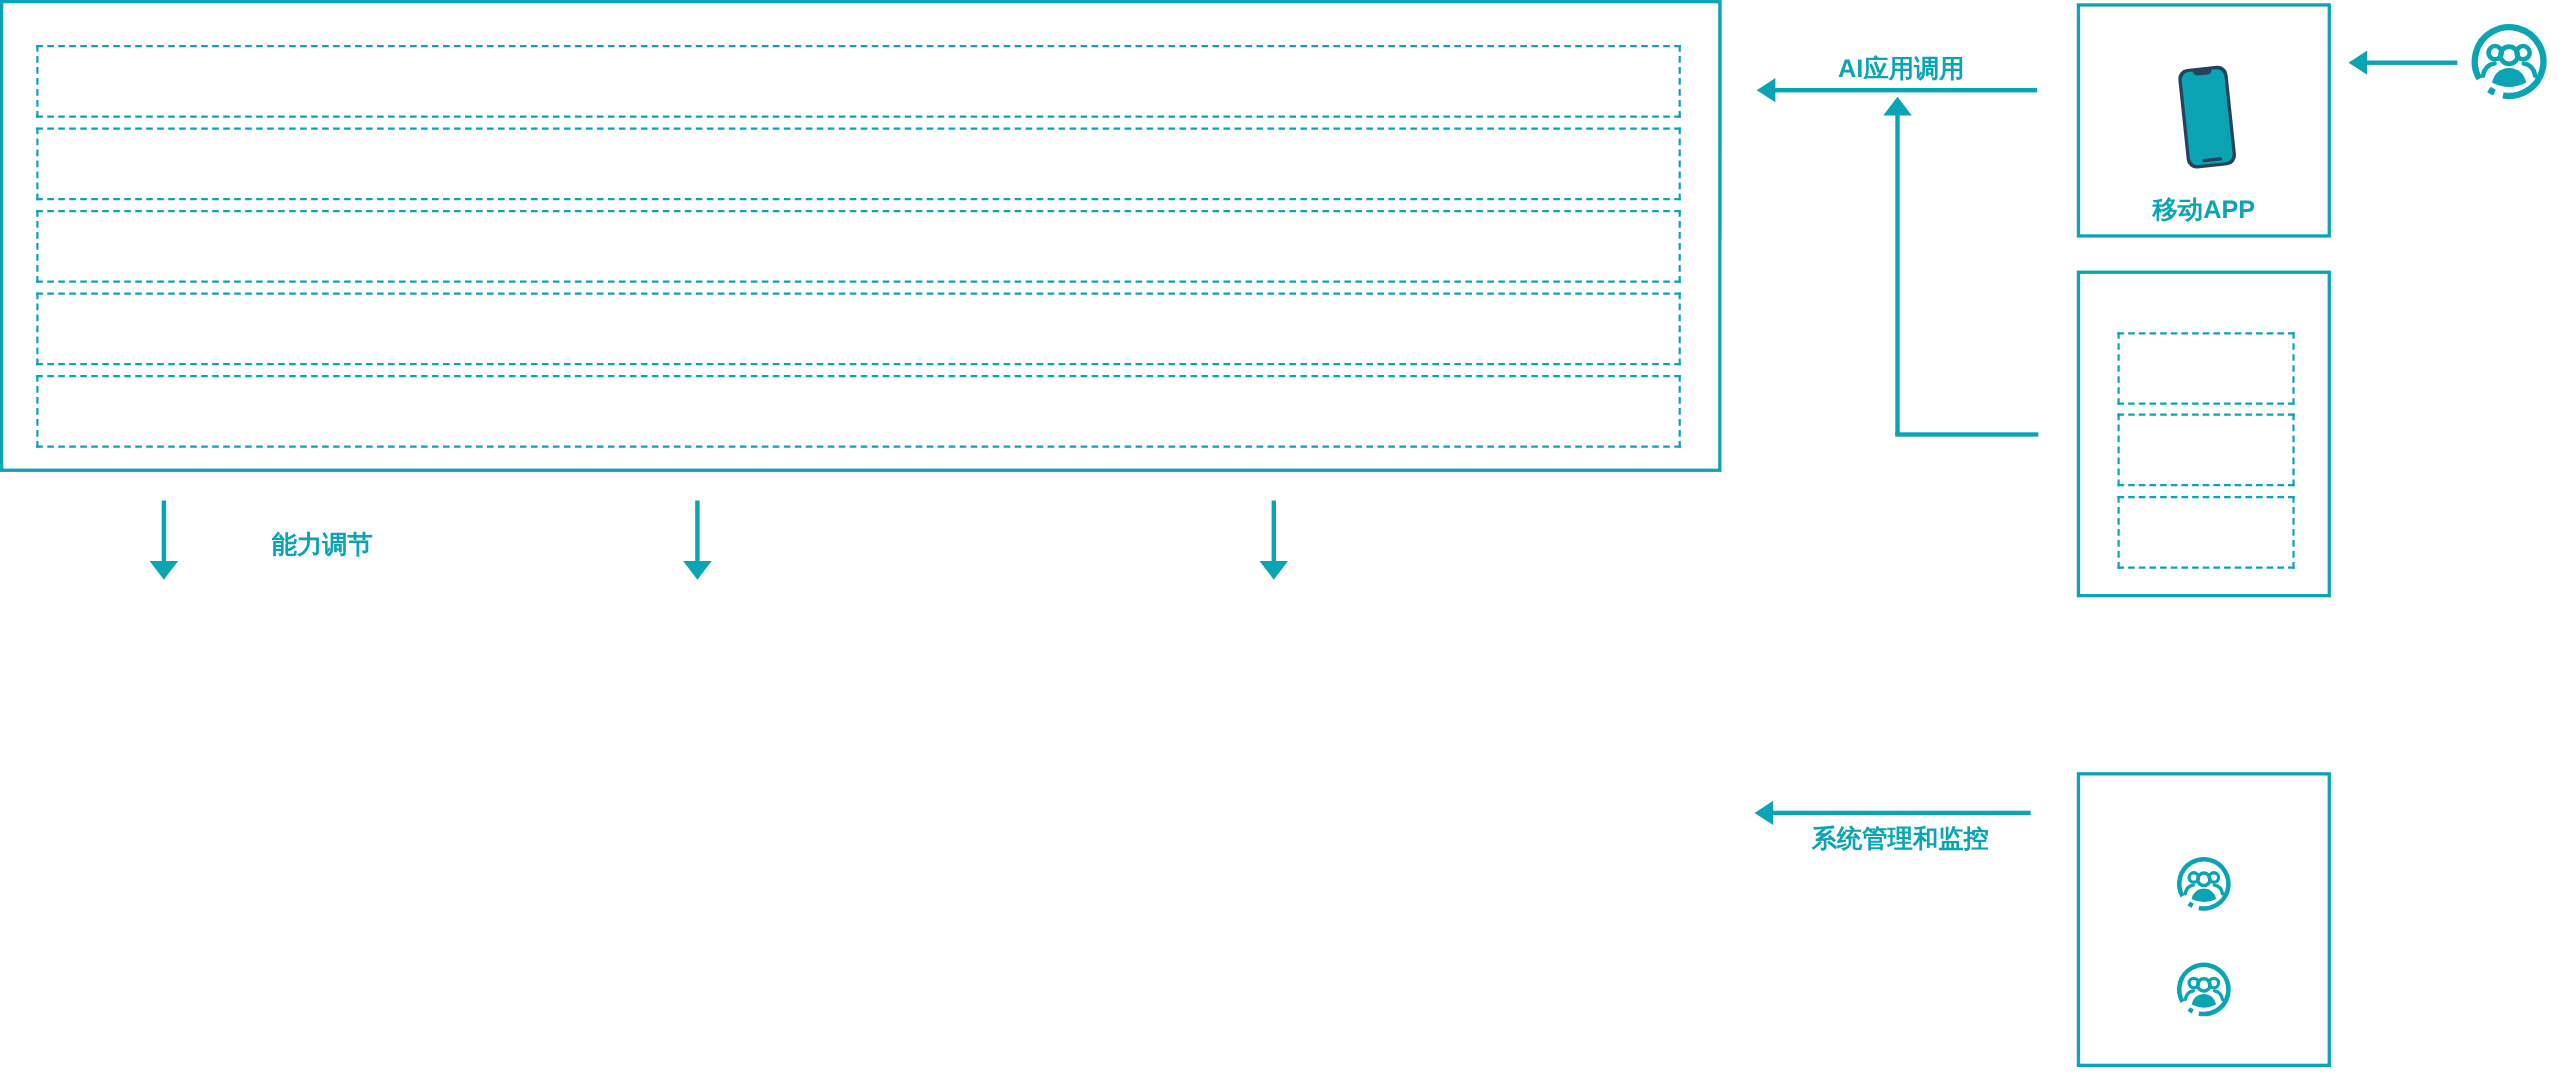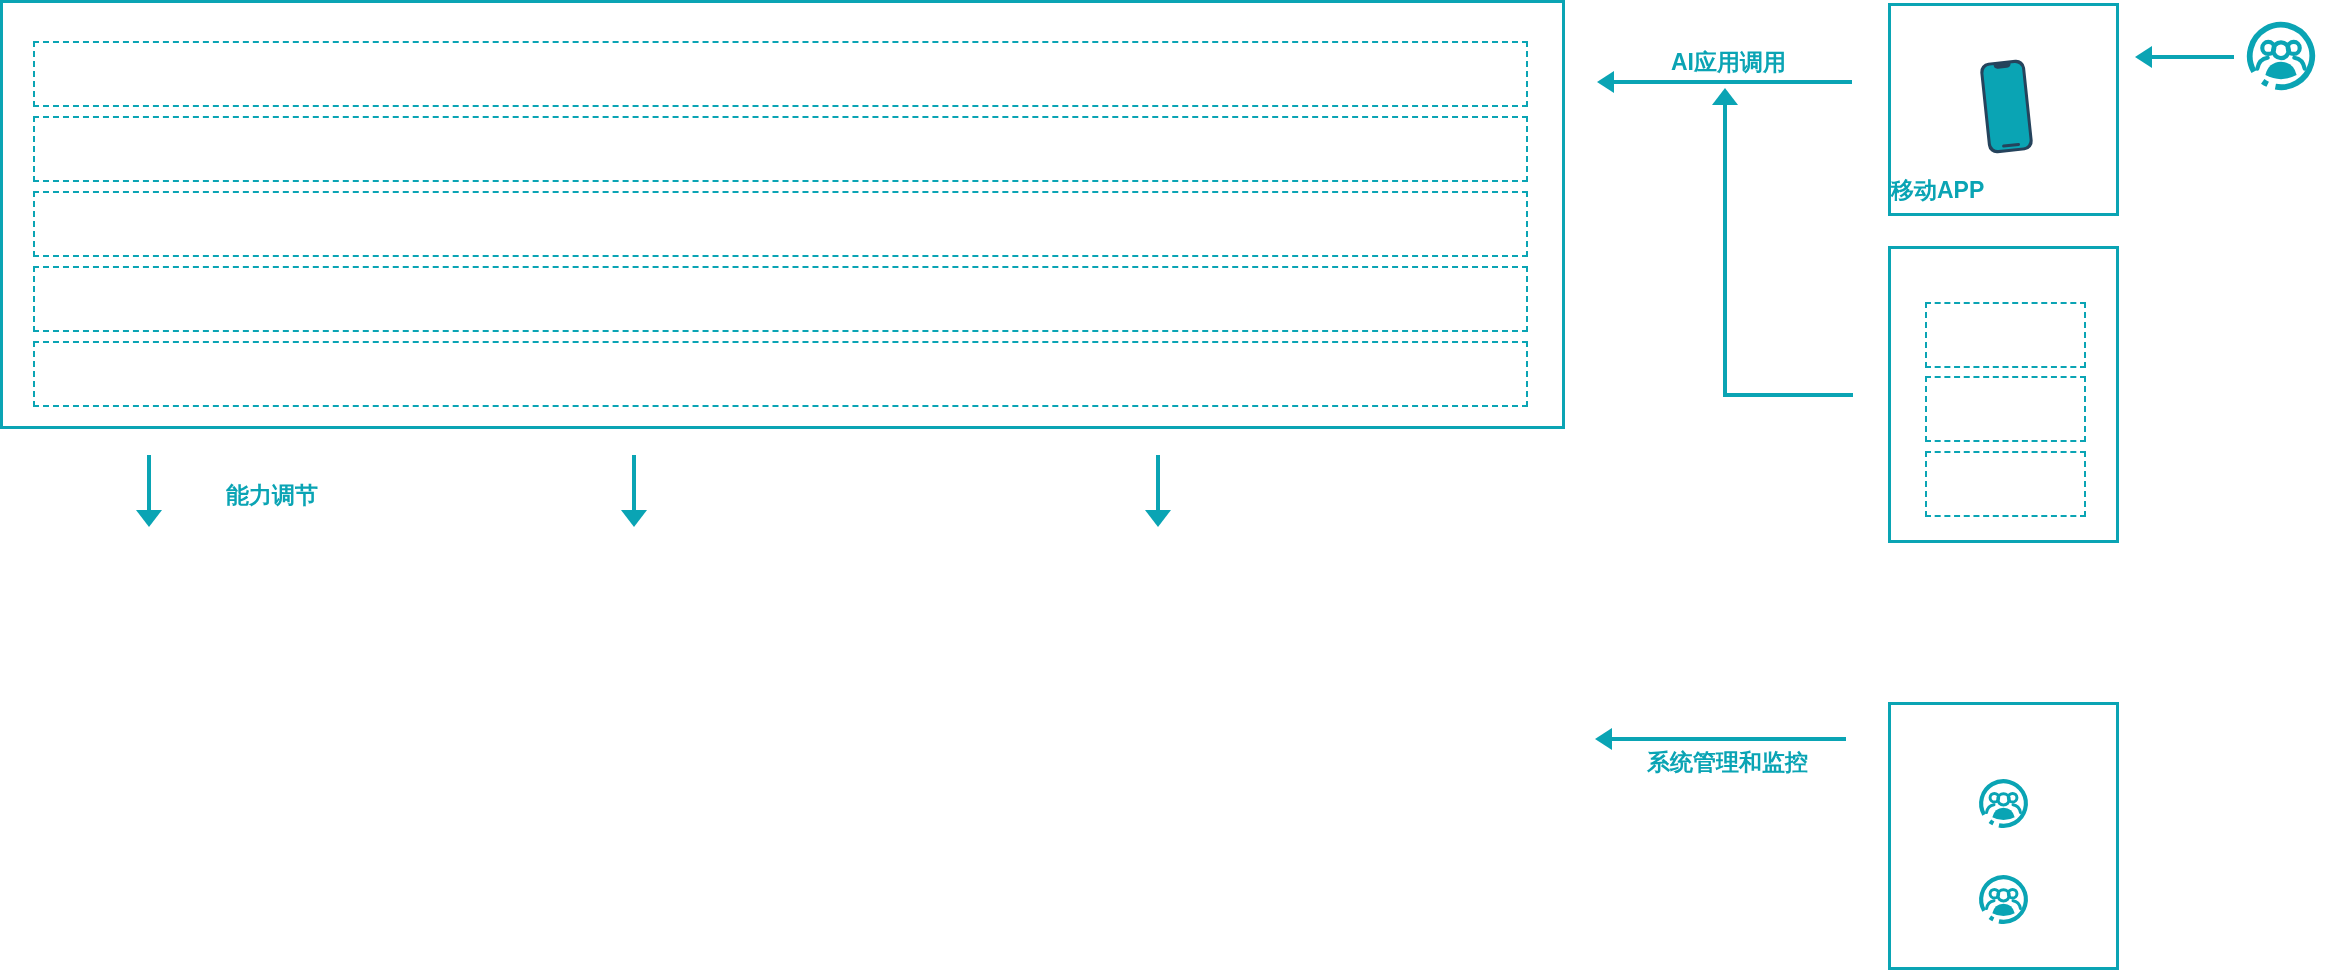--- a/index.html
+++ b/index.html
@@ -58,21 +58,21 @@
   .v-arrow .head-up{position:absolute;left:1px;top:0;width:0;height:0;
     border-left:13px solid transparent;border-right:13px solid transparent;
     border-bottom:17px solid var(--teal);}
   .h-line{position:absolute;height:3.5px;background:var(--teal);}
   .v-line{position:absolute;width:3.5px;background:var(--teal);}
   .head-left{position:absolute;width:0;height:0;
     border-top:11px solid transparent;border-bottom:11px solid transparent;
     border-right:17px solid var(--teal);}
   
   .mobile-box{left:1888px;top:3px;width:231px;height:213px;}
-  .mobile-label{position:absolute;left:0;top:169px;width:100%;text-align:left;
+  .mobile-label{position:absolute;left:0;top:169px;width:100%;text-align:center;
     color:var(--teal);font-size:23px;font-weight:700;}
   .client-box{left:1888px;top:246px;width:231px;height:297px;}
   .client-box .dashed-box{position:absolute;left:34px;width:161px;height:66px;}
   .admin-box{left:1888px;top:702px;width:231px;height:268px;}
   
   .phone{position:absolute;left:93px;top:55px;width:45px;height:91px;
     background:var(--phone-dark);border-radius:9px;
     transform:rotate(-6deg);}
   .phone .screen{position:absolute;left:3px;top:3px;right:3px;bottom:3px;
     background:var(--teal);border-radius:7px;}
@@ -124,21 +124,21 @@
       <div class="head-down"></div>
   </div>
   <div class="v-arrow" style="left:620px;top:455px;height:72px">
     <div class="shaft" style="height:57px"></div>
       <div class="head-down"></div>
   </div>
   <div class="v-arrow" style="left:1144px;top:455px;height:72px">
     <div class="shaft" style="height:57px"></div>
       <div class="head-down"></div>
   </div>
-  <div class="flow-label" style="left:226px;top:483px">能力调节</div>
+  <div class="flow-label" style="left:247px;top:483px">能力调节</div>
 
   <div class="solid-box layer3">
     <div class="dashed-box"></div>
     <div class="dashed-box"></div>
     <div class="dashed-box"></div>
     <div class="dashed-box"></div>
     <div class="dashed-box"></div>
   </div>
 
   <div class="head-left" style="left:1597px;top:71px"></div>

